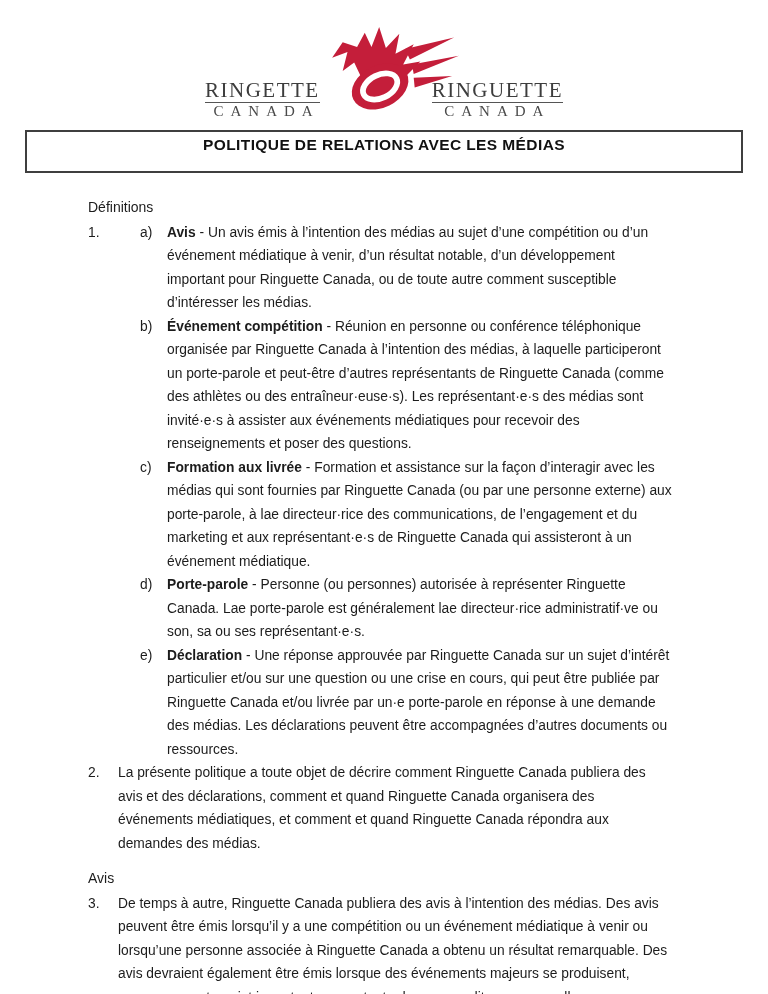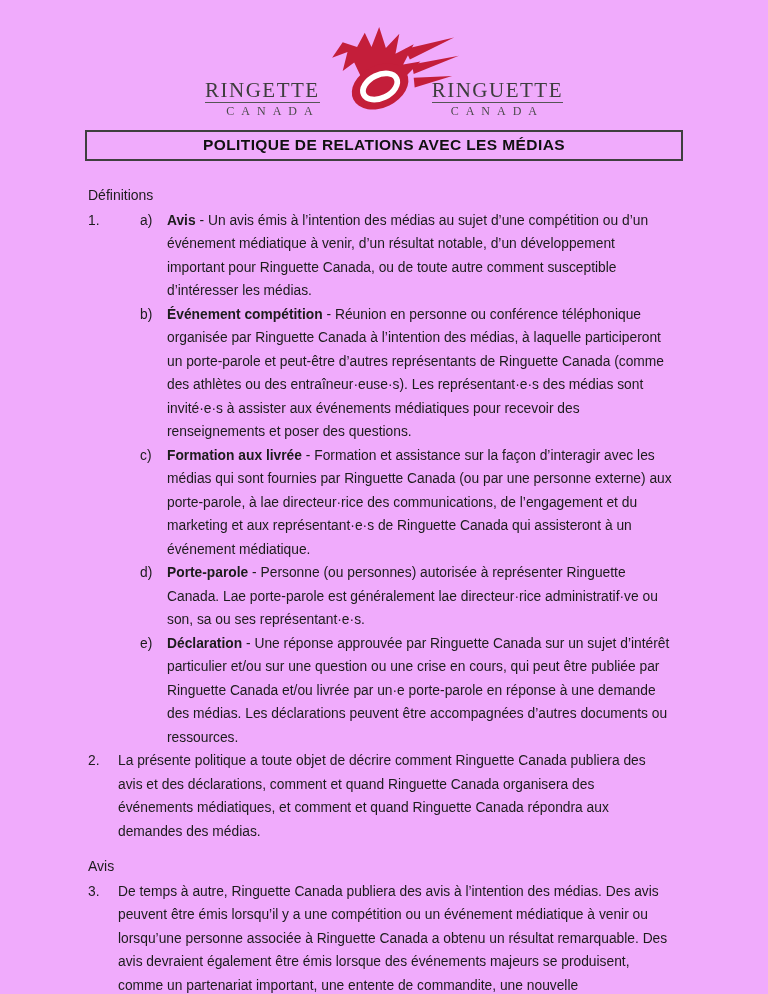--- a/index.html
+++ b/index.html
@@ -1,20 +1,20 @@
 <!DOCTYPE html>
 <html><head>
 <meta charset="utf-8">
 <style>
   html, body { margin:0; padding:0; background:#e8e8e8; }
   .page {
     position:relative;
     width:768px; height:994px;
     margin:0 auto;
-    background:#f0abfc;
+    background:#ffffff;
     font-family:"Liberation Sans", sans-serif;
     color:#1c1c1c;
     overflow:hidden;
     box-sizing:border-box;
   }
 
   
   .logo-row {
     display:flex;
     justify-content:center;
@@ -32,36 +32,36 @@
   .wordmark .wm-main {
     font-size:21px;
     letter-spacing:1.5px;
     line-height:22px;
   }
   .wordmark .wm-rule {
     border-top:1.5px solid #555;
     margin:1px 0 2px 0;
   }
   .wordmark .wm-sub {
-    font-size:12px;
+    font-size:15px;
     letter-spacing:7px;
     line-height:13px;
     color:#4a4a4a;
   }
   .wordmark.left  { text-align:right; margin-right:-16px; }
   .wordmark.right { text-align:center;  margin-left:-30px; }
   .leaf-svg { width:158px; height:96px; position:relative; z-index:1; }
 
   
   .title-box {
-    width:598px;
+    width:718px;
     margin:8px auto 0 auto;
     border:2px solid #3f3f3f;
     text-align:center;
-    padding:4px 0 5px 0;
+    padding:4px 0 17px 0;
     box-sizing:border-box;
   }
   .title-box span {
     font-weight:bold;
     font-size:15.5px;
     letter-spacing:0.4px;
     color:#111;
   }
 
   

